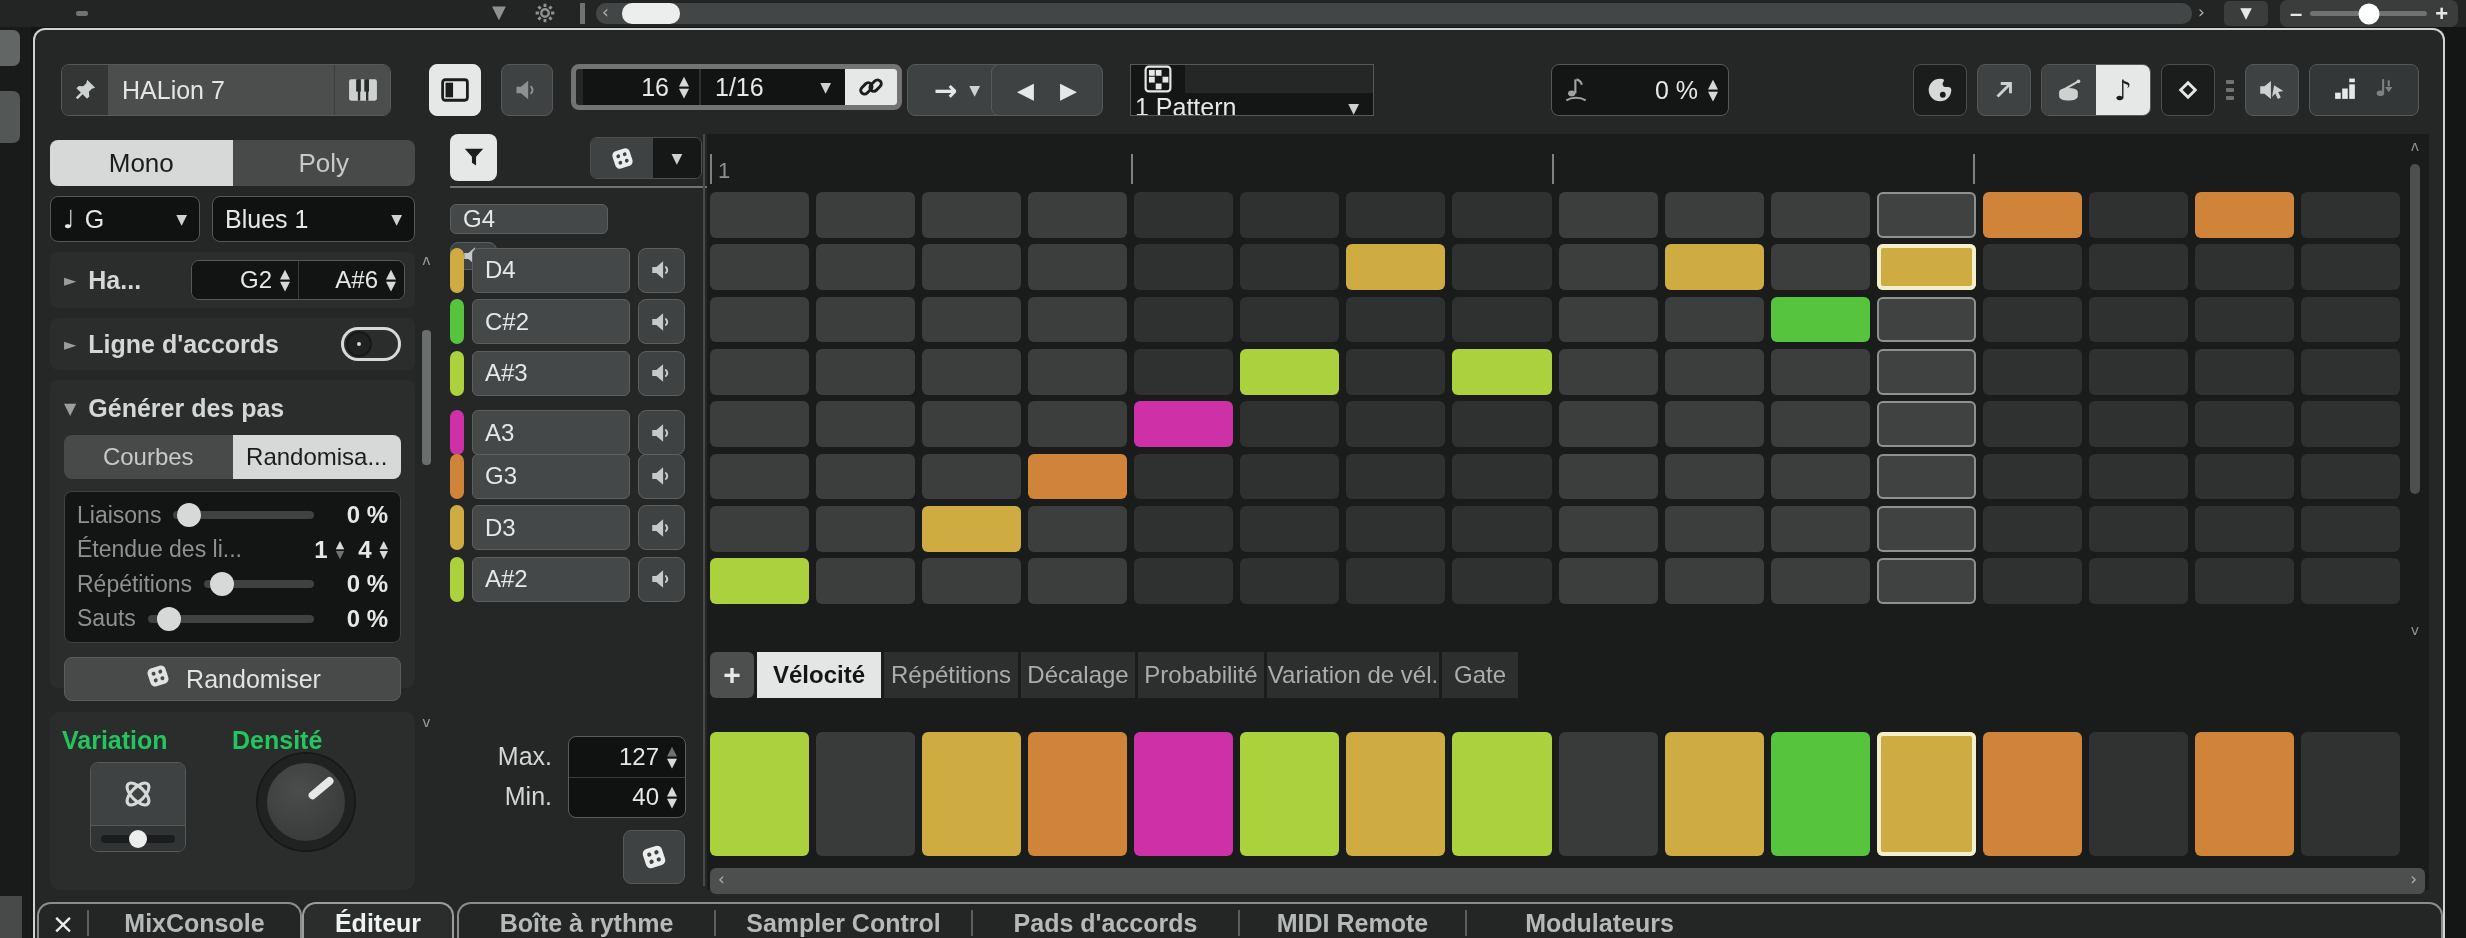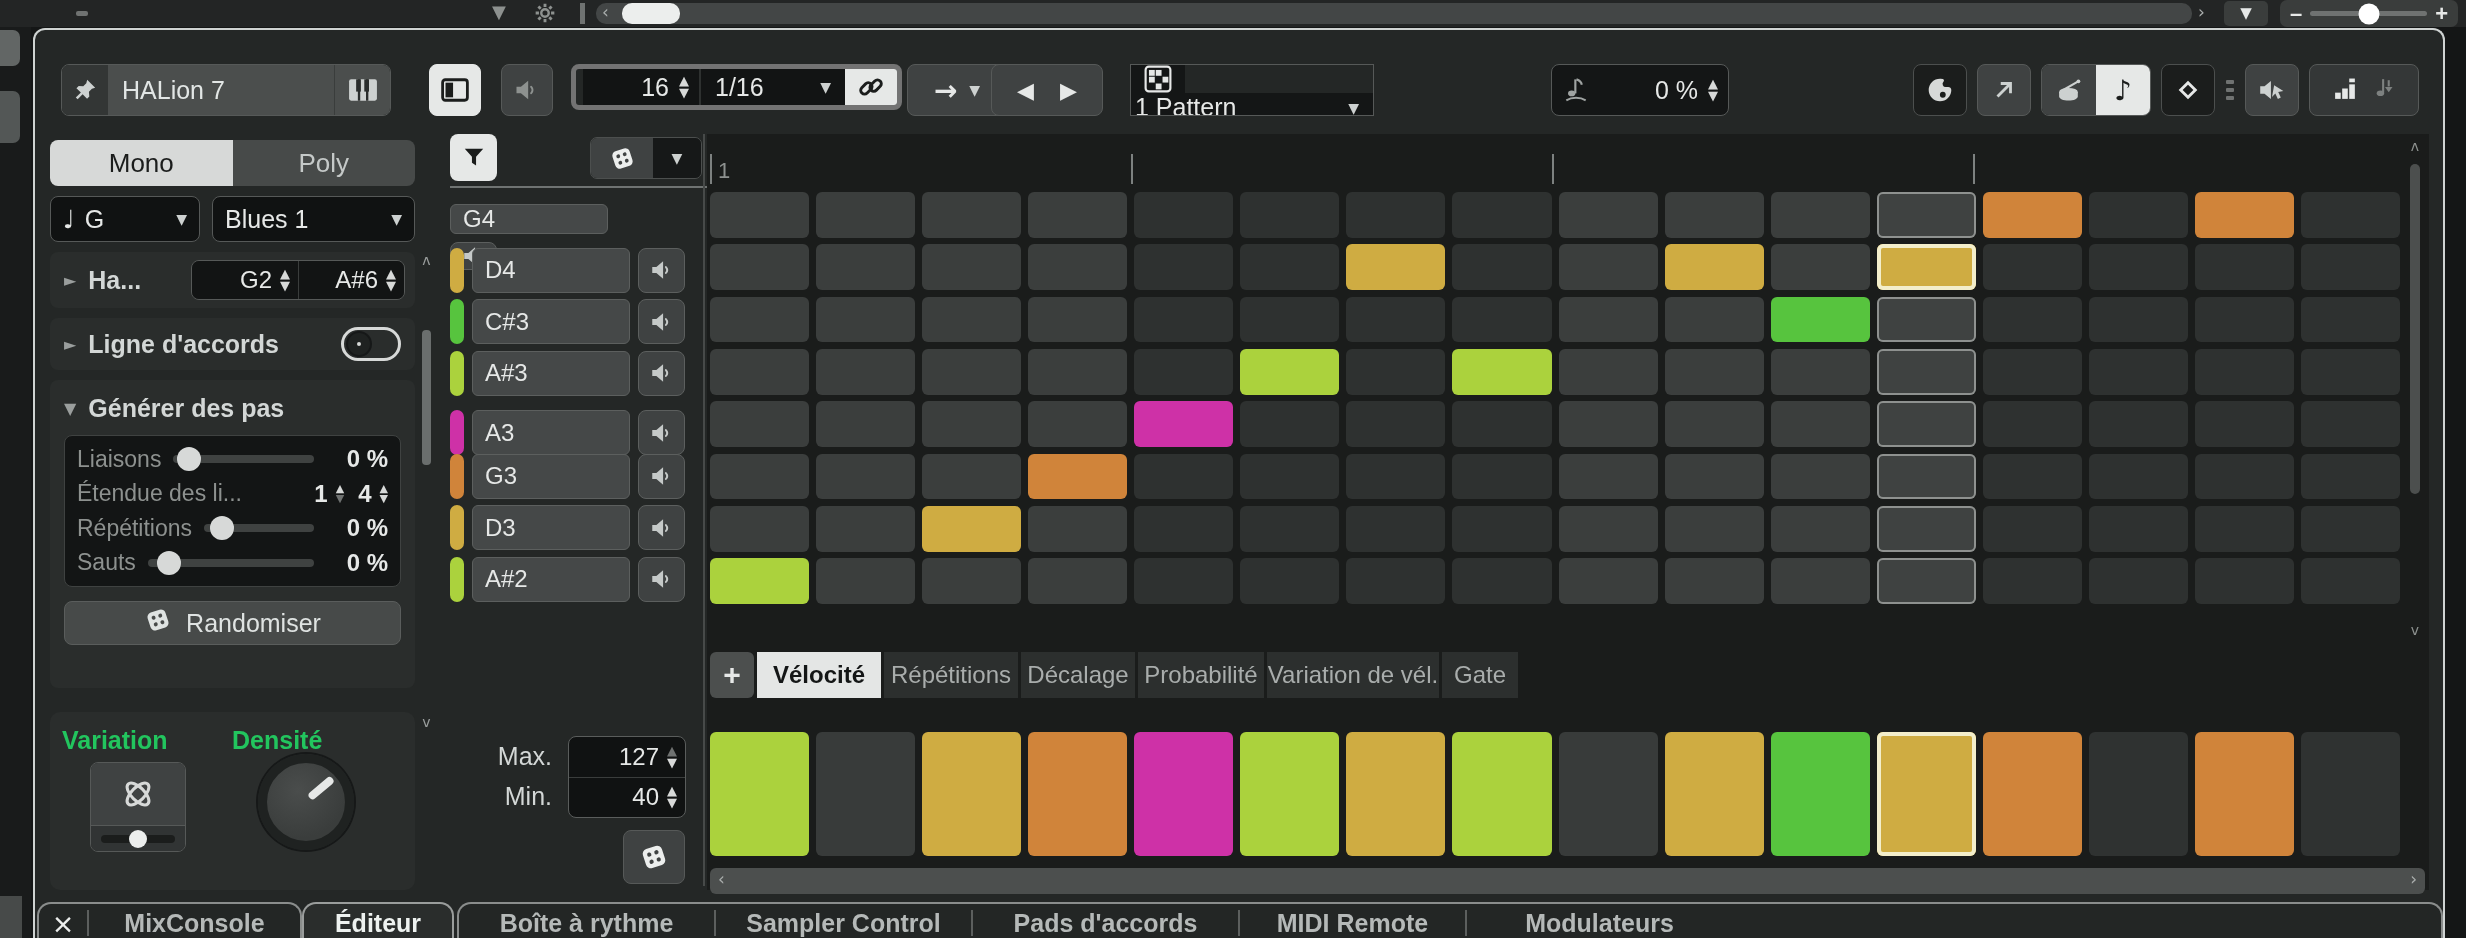--- a/index.html
+++ b/index.html
@@ -447,20 +447,24 @@
         <div class="toggle">
             <div class="knob" style="position:absolute;left:4px;top:3px;width:22px;height:22px;border-radius:50%;background:#d7d9d8;"></div>
           </div>
       </div>
 
       <div class="sb-box gen-box">
         <div class="gen-head">
           <span class="sec-arrow glyph">▼</span>
           <span class="sec-title">Générer des pas</span>
         </div>
+        <div class="gen-tabs">
+          <div class="gt-curves">Courbes</div>
+          <div class="gt-random">Randomisa...</div>
+        </div>
         <div class="params-box" id="param-rows">
             <div class="prow">
               <div class="plabel">Liaisons</div>
               <div class="ptrack">
                 <div class="pthumb" style="left: 11%;"></div>
               </div>
               <div class="pval">0 %</div>
             </div>
             <div class="prow">
               <div class="plabel" style="flex: 1 1 0%;">Étendue des li...</div>
@@ -569,21 +573,21 @@
             <div class="row-label">D4</div>
             <div class="row-speaker">
               <svg width="26" height="26" viewBox="0 0 24 24">
                 <path d="M3 9.2v5.6h3.8L13 20V4L6.8 9.2H3z" fill="currentColor"></path>
                 <path d="M15.6 9.3a4 4 0 0 1 0 5.4" fill="none" stroke="currentColor" stroke-width="1.8" stroke-linecap="round"></path>
               </svg>
             </div>
           </div>
           <div class="note-row" style="top: 165px;">
             <div class="row-pill" style="background: rgb(87, 196, 62);"></div>
-            <div class="row-label">C#3</div>
+            <div class="row-label">C#2</div>
             <div class="row-speaker">
               <svg width="26" height="26" viewBox="0 0 24 24">
                 <path d="M3 9.2v5.6h3.8L13 20V4L6.8 9.2H3z" fill="currentColor"></path>
                 <path d="M15.6 9.3a4 4 0 0 1 0 5.4" fill="none" stroke="currentColor" stroke-width="1.8" stroke-linecap="round"></path>
               </svg>
             </div>
           </div>
           <div class="note-row" style="top: 216.5px;">
             <div class="row-pill" style="background: rgb(171, 210, 61);"></div>
             <div class="row-label">A#3</div>

